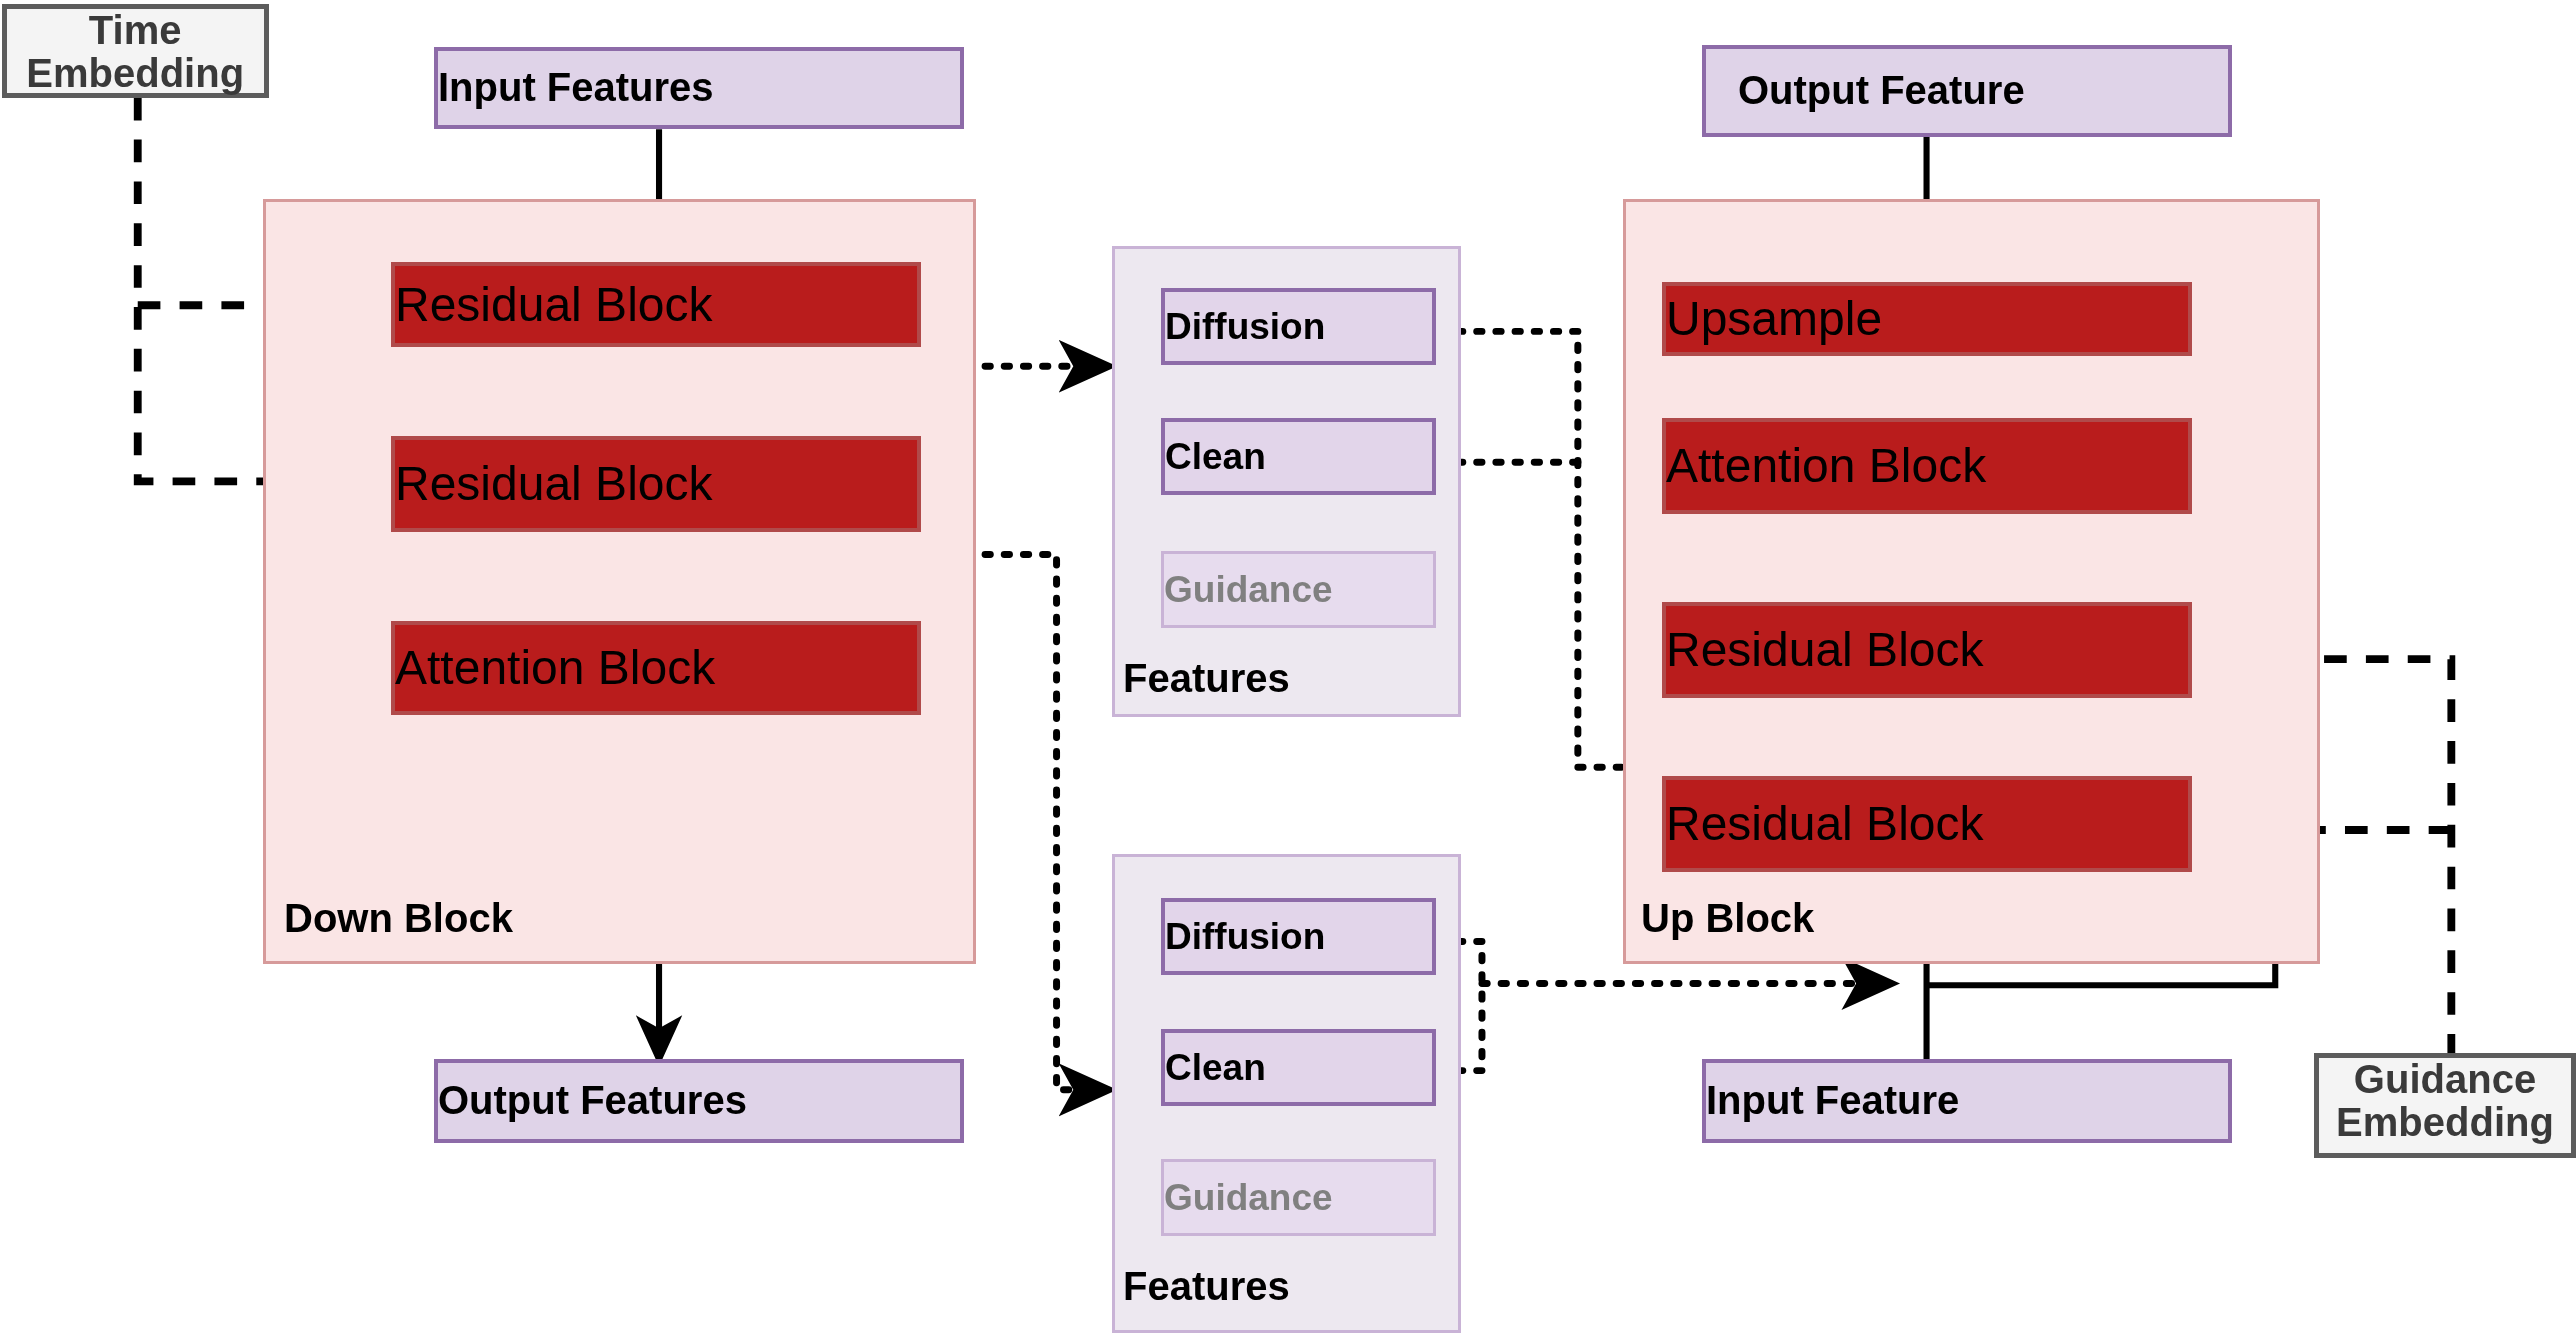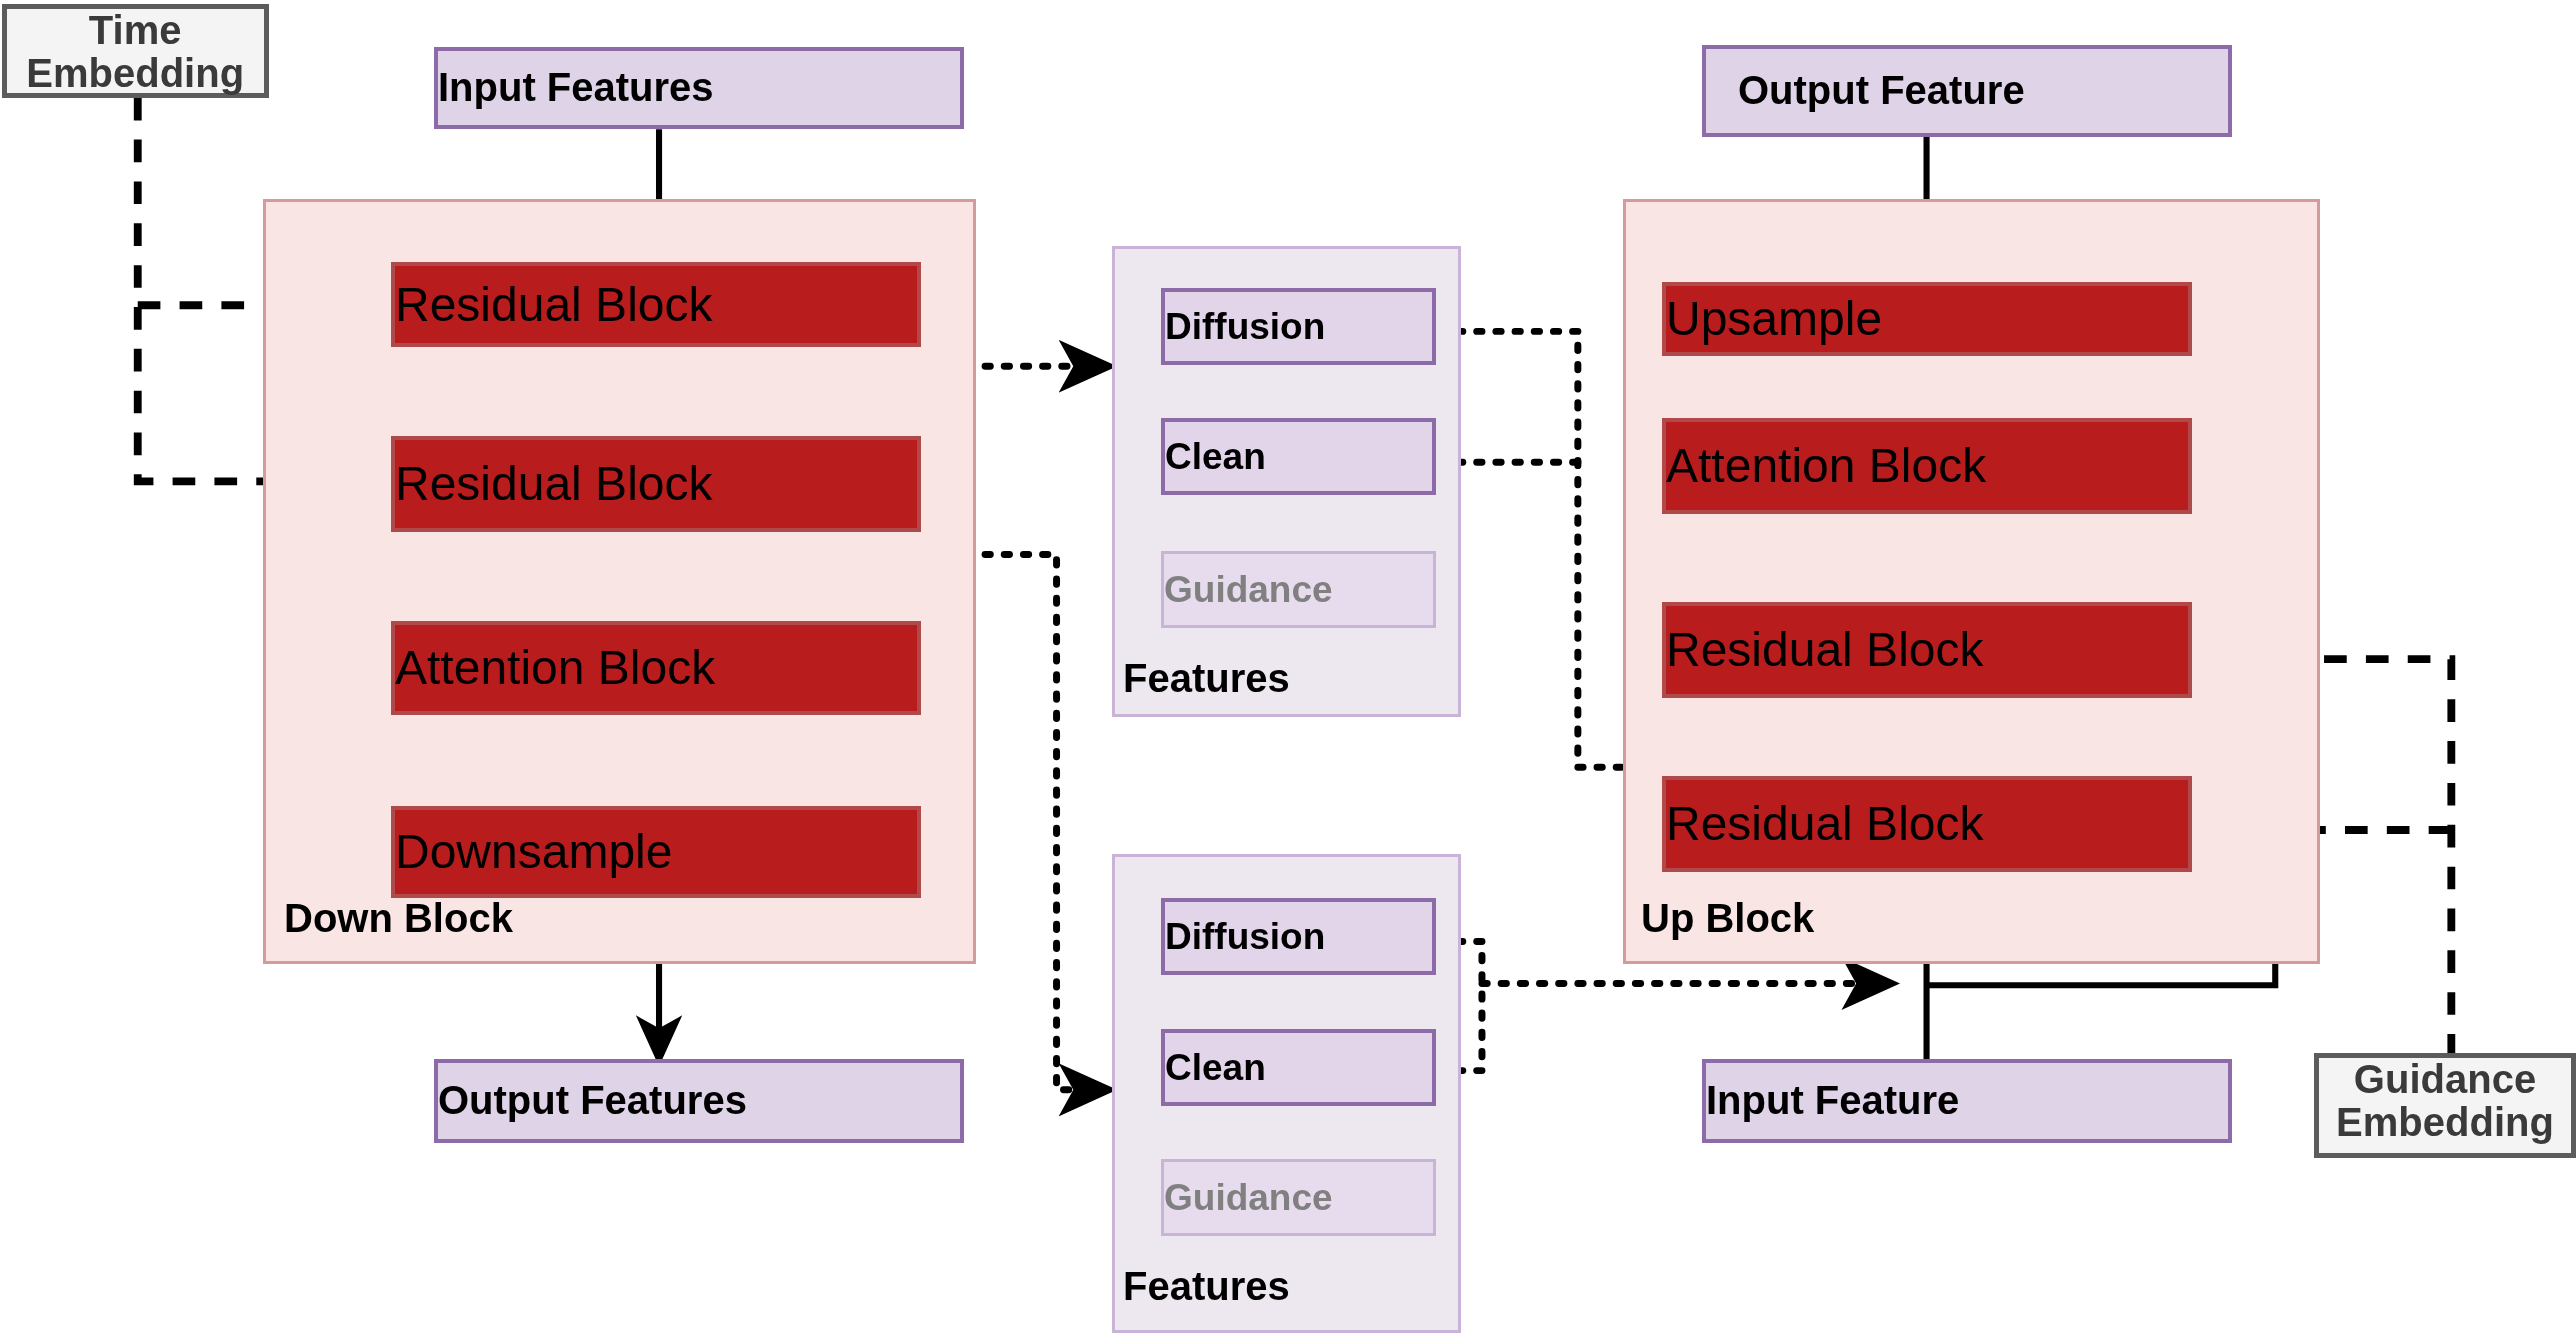--- a/index.html
+++ b/index.html
@@ -177,23 +177,20 @@
 
   <div class="node chip-red" style="left:391px; top:262px; width:530px; height:85px;">
     <span>Residual Block</span>
   </div>
   <div class="node chip-red" style="left:391px; top:436px; width:530px; height:96px;">
     <span>Residual Block</span>
   </div>
   <div class="node chip-red" style="left:391px; top:621px; width:530px; height:94px;">
     <span>Attention Block</span>
   </div>
-  <div class="node chip-red" style="left:391px; top:806px; width:530px; height:92px;">
-    <span>Downsample</span>
-  </div>
 
   <div class="node chip-purple" style="left:394px; top:1059px; width:530px; height:84px;">
     <span>Output Features</span>
   </div>
 
   <div class="node group-purple" style="left:1112px; top:246px; width:349px; height:471px;"></div>
   <div class="group-label" style="left:1123px; top:656px;">Features</div>
 
   <div class="node chip-featon" style="left:1161px; top:288px; width:275px; height:77px;">
     <span>Diffusion</span>

